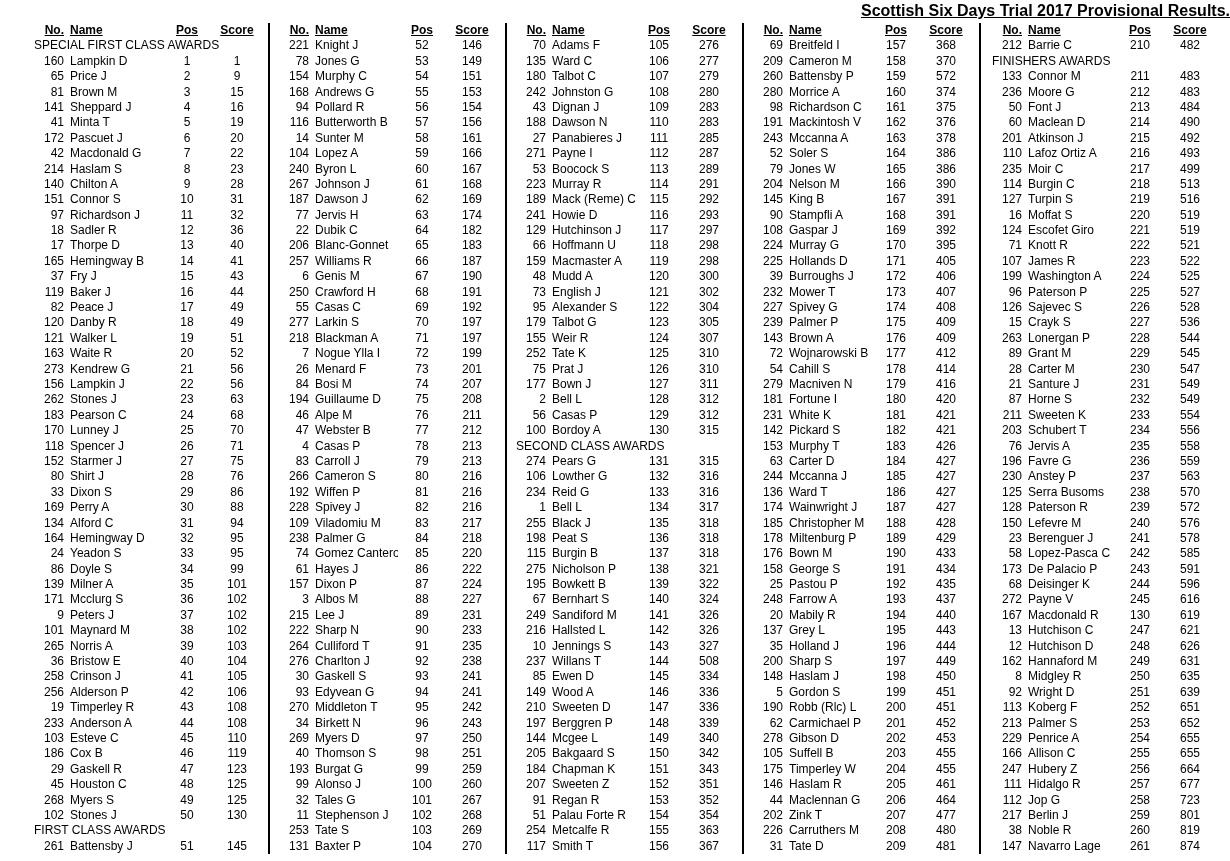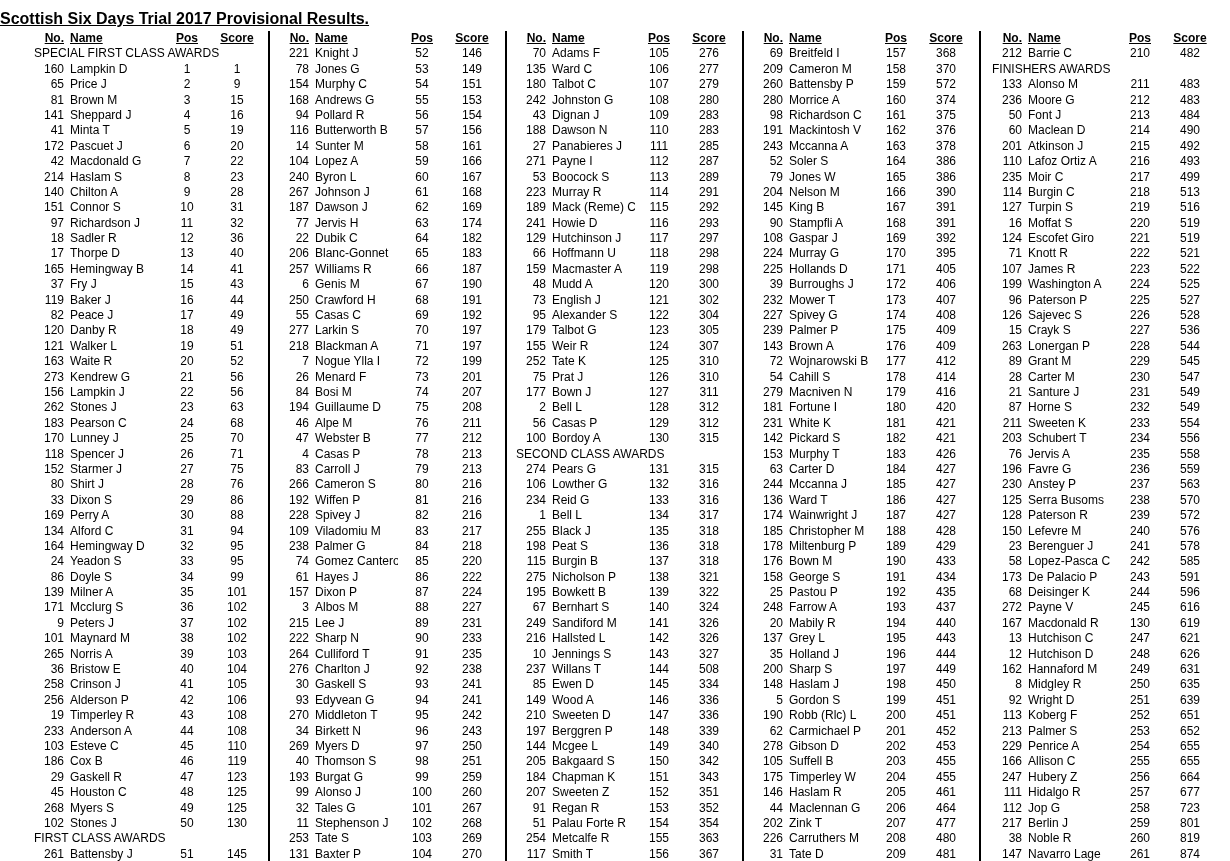--- a/index.html
+++ b/index.html
@@ -3,22 +3,22 @@
 <meta charset="utf-8">
 <style>
   html, body { margin: 0; padding: 0; }
   body {
     width: 1230px; height: 861px;
     background: #ffffff; color: #000000;
     font-family: "Liberation Sans", sans-serif;
     overflow: hidden;
   }
   .title {
-    margin: 0; padding-top: 10px;
-    text-align: left;
+    margin: 0; padding-top: 2px;
+    text-align: right;
     font-size: 16px; font-weight: bold;
     text-decoration: underline;
   }
   .columns {
     display: flex; align-items: stretch;
     margin-top: 3px;
     justify-content: flex-end;
   }
   .col { box-sizing: border-box; }
   .col:not(:last-child) { border-right: 2px solid #000; }
@@ -1361,21 +1361,21 @@
       <div class="rows">
           <div class="row entry-row">
             <span class="c-no">212</span>
             <span class="c-name">Barrie C</span>
             <span class="c-pos">210</span>
             <span class="c-score">482</span>
           </div>
           <div class="section-row">FINISHERS AWARDS</div>
           <div class="row entry-row">
             <span class="c-no">133</span>
-            <span class="c-name">Alonso M</span>
+            <span class="c-name">Connor M</span>
             <span class="c-pos">211</span>
             <span class="c-score">483</span>
           </div>
           <div class="row entry-row">
             <span class="c-no">236</span>
             <span class="c-name">Moore G</span>
             <span class="c-pos">212</span>
             <span class="c-score">483</span>
           </div>
           <div class="row entry-row">

